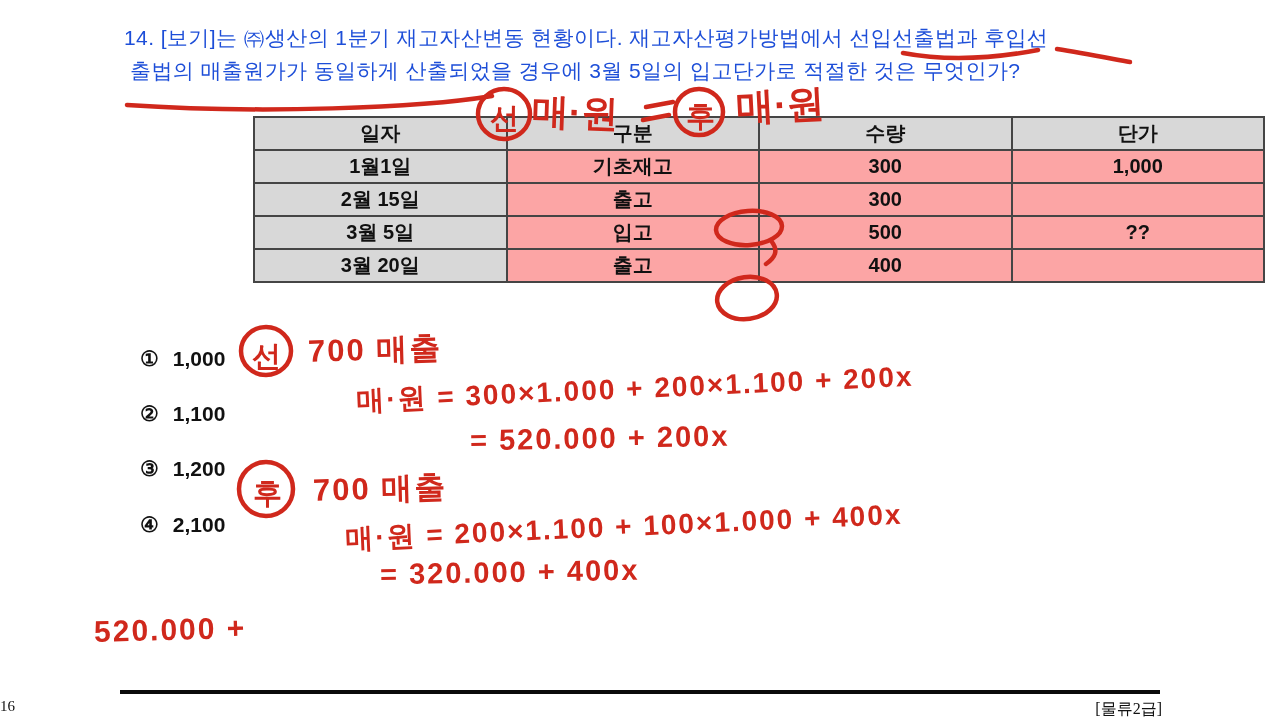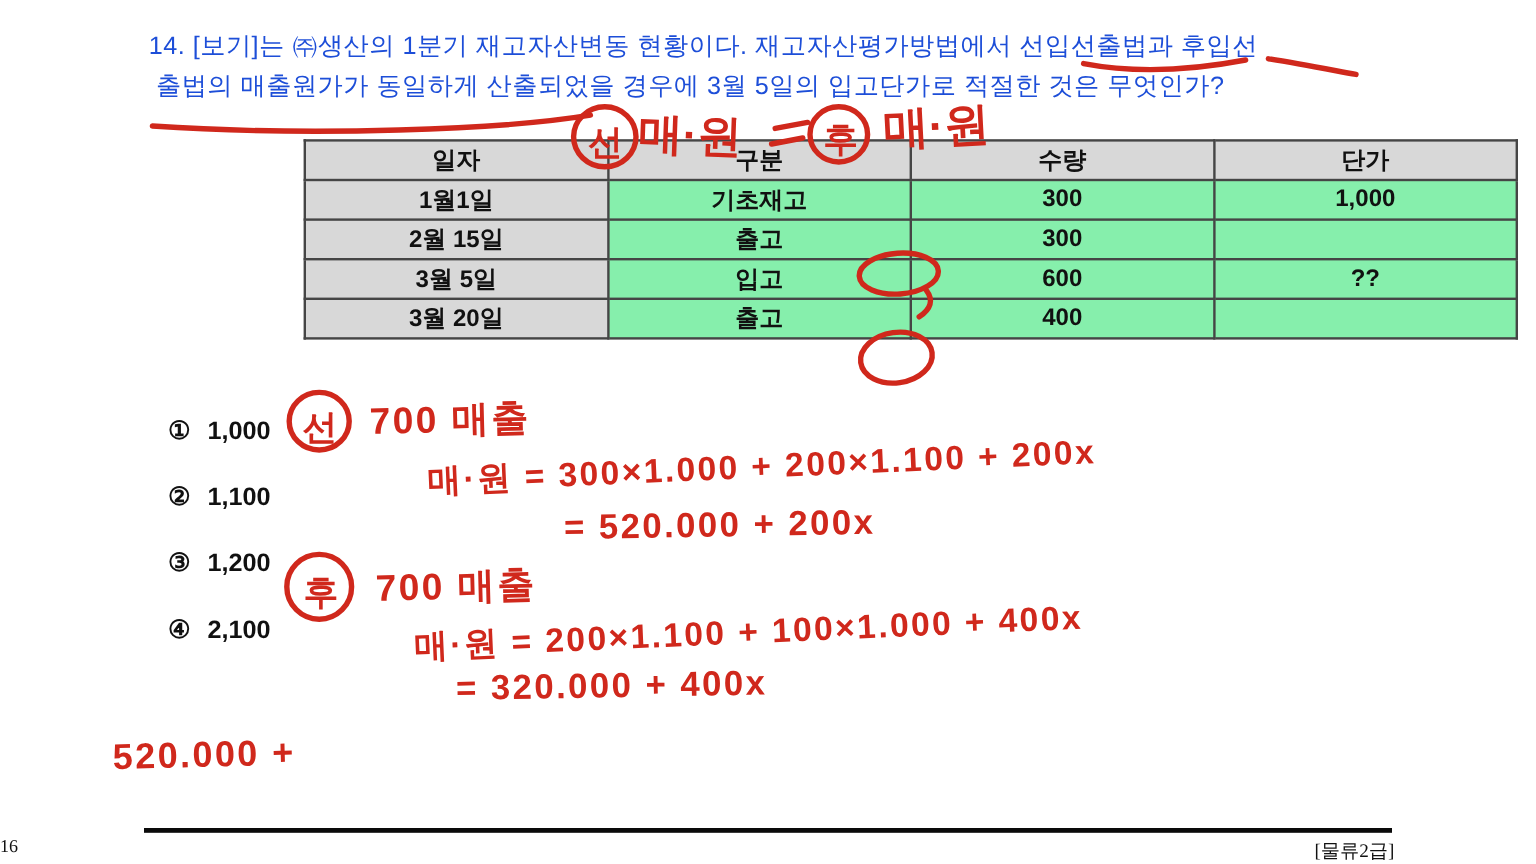--- a/index.html
+++ b/index.html
@@ -17,21 +17,21 @@
   .q-line2 { left:130px; top:57px; }
 
   
   table.inv {
     position:absolute; left:205px; top:116px; width:1012px;
     border-collapse:collapse; table-layout:fixed;margin-left:48px;
   }
   table.inv td {
     border:2px solid #454545;
     height:33px; text-align:center; vertical-align:middle;
-    font-size:20px; font-weight:bold; background:#86efac; padding:0;
+    font-size:20px; font-weight:bold; background:#fca5a5; padding:0;
   }
   table.inv tr.hdr td, table.inv td.datecol { background:#d8d8d8; }
 
   
   .option { position:absolute; left:140px; font-size:21px; font-weight:bold; white-space:nowrap; }
   .option .marker { margin-right:14px; }
 
   
   .hw {
     position:absolute; color:#d0281c; font-weight:bold; white-space:nowrap;
@@ -69,21 +69,21 @@
   </tr>
   <tr>
     <td class="datecol">2월 15일</td>
     <td>출고</td>
     <td>300</td>
     <td></td>
   </tr>
   <tr>
     <td class="datecol">3월 5일</td>
     <td>입고</td>
-    <td>600</td>
+    <td>500</td>
     <td>??</td>
   </tr>
   <tr>
     <td class="datecol">3월 20일</td>
     <td>출고</td>
     <td>400</td>
     <td></td>
   </tr>
 </tbody>
   </table>

